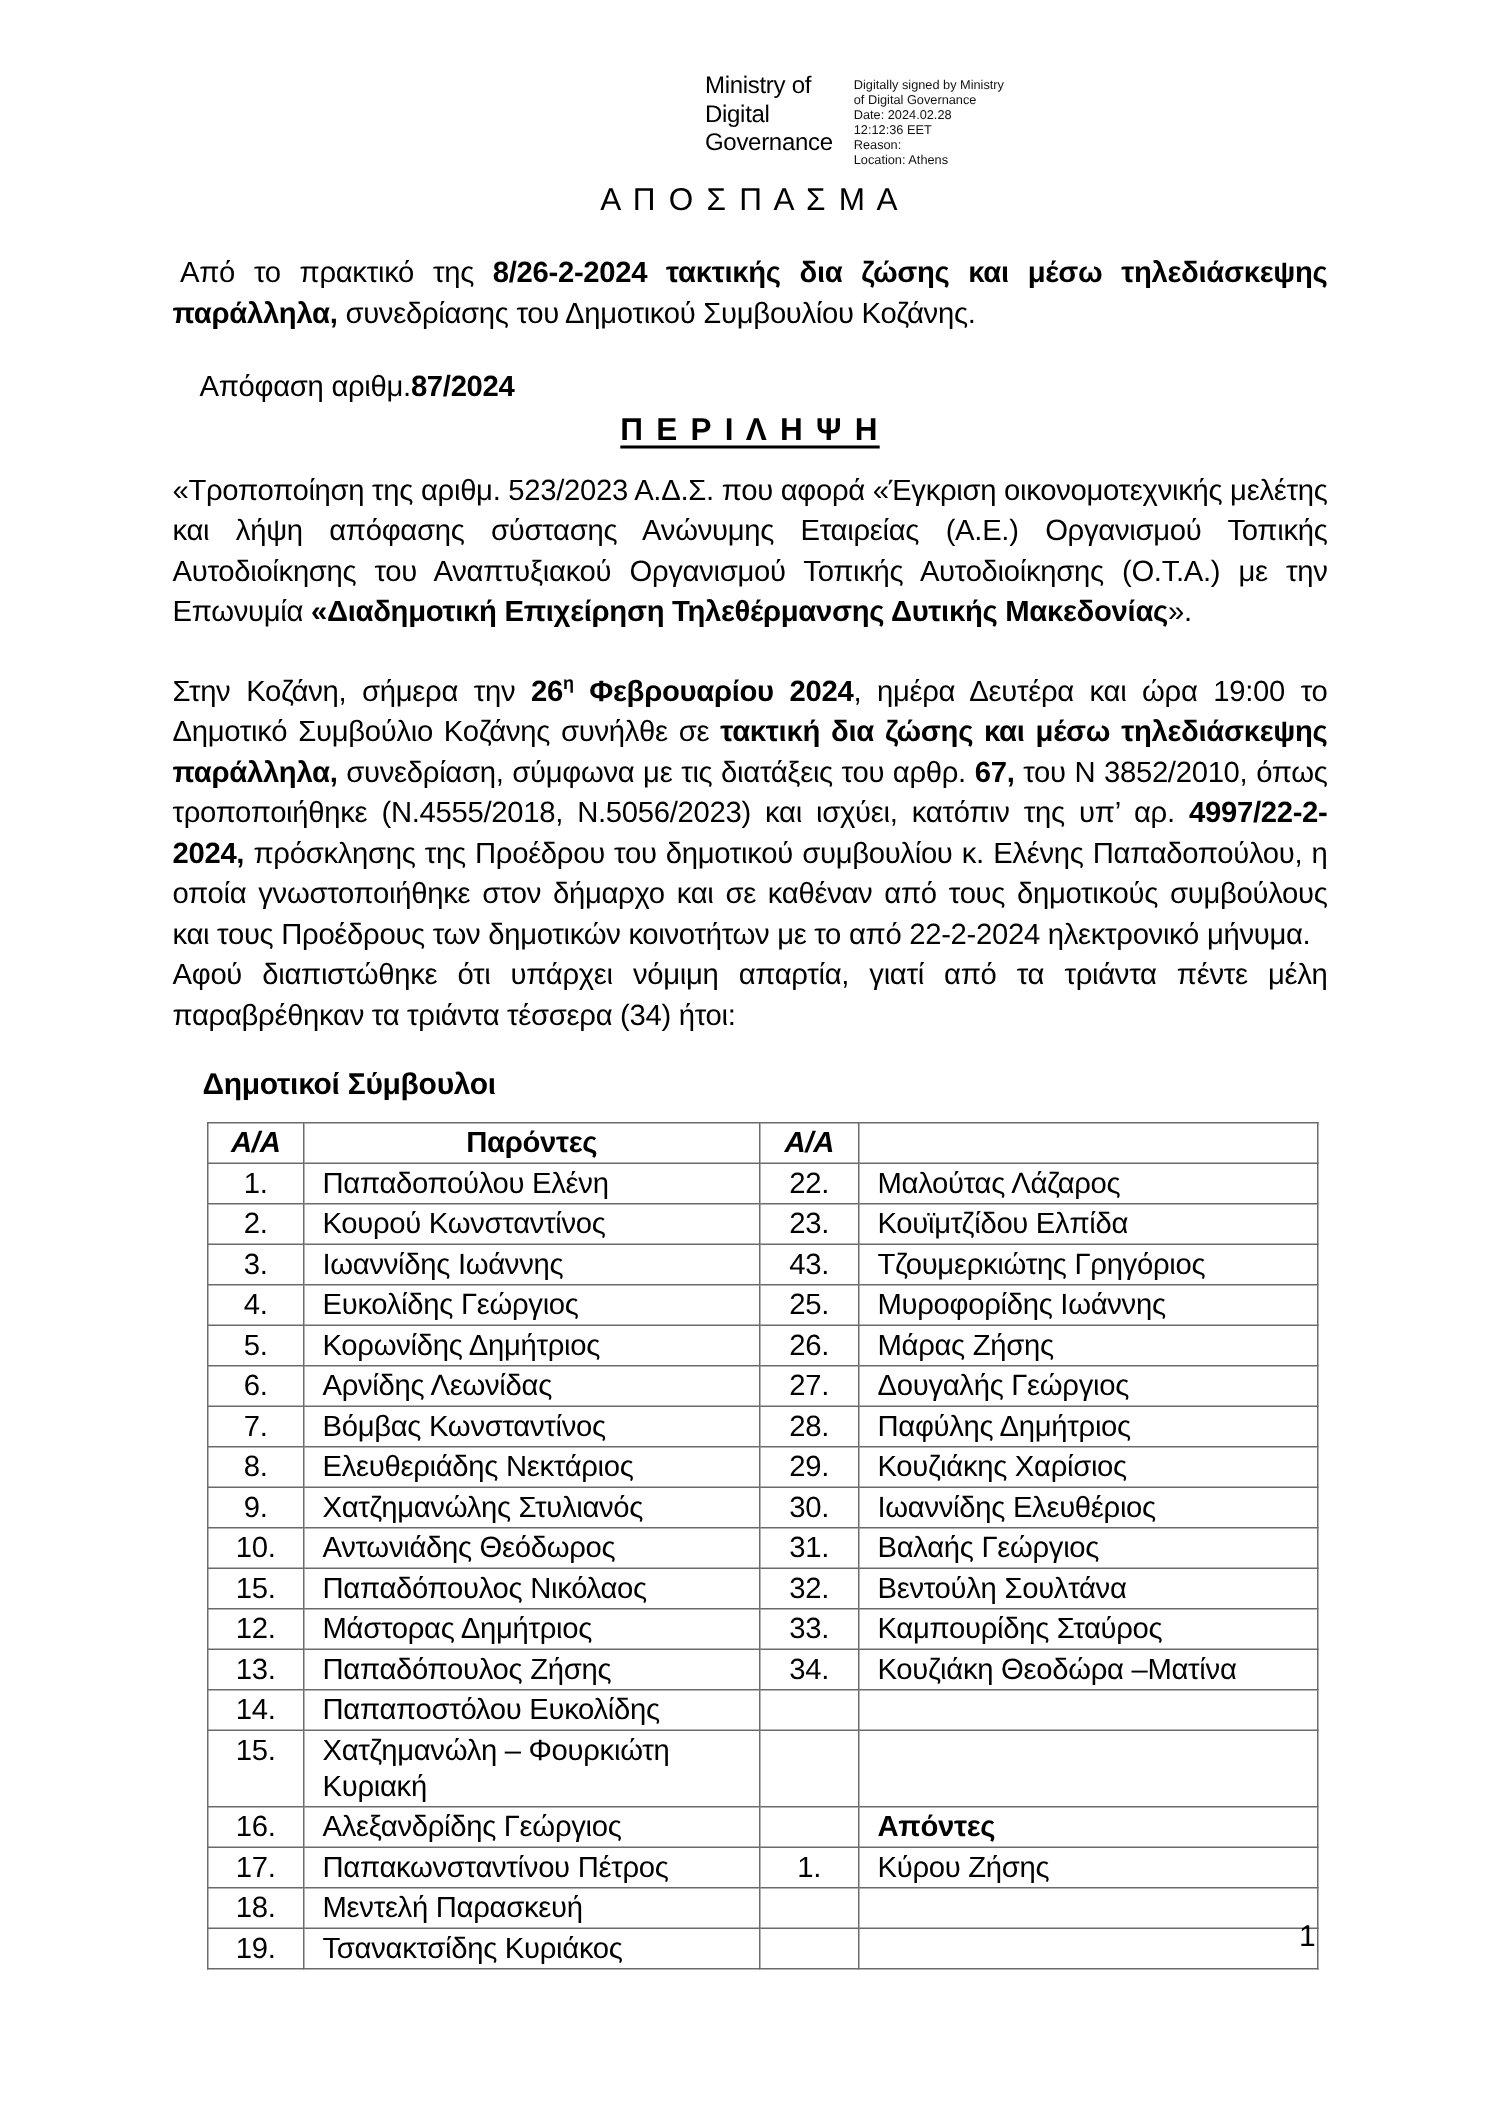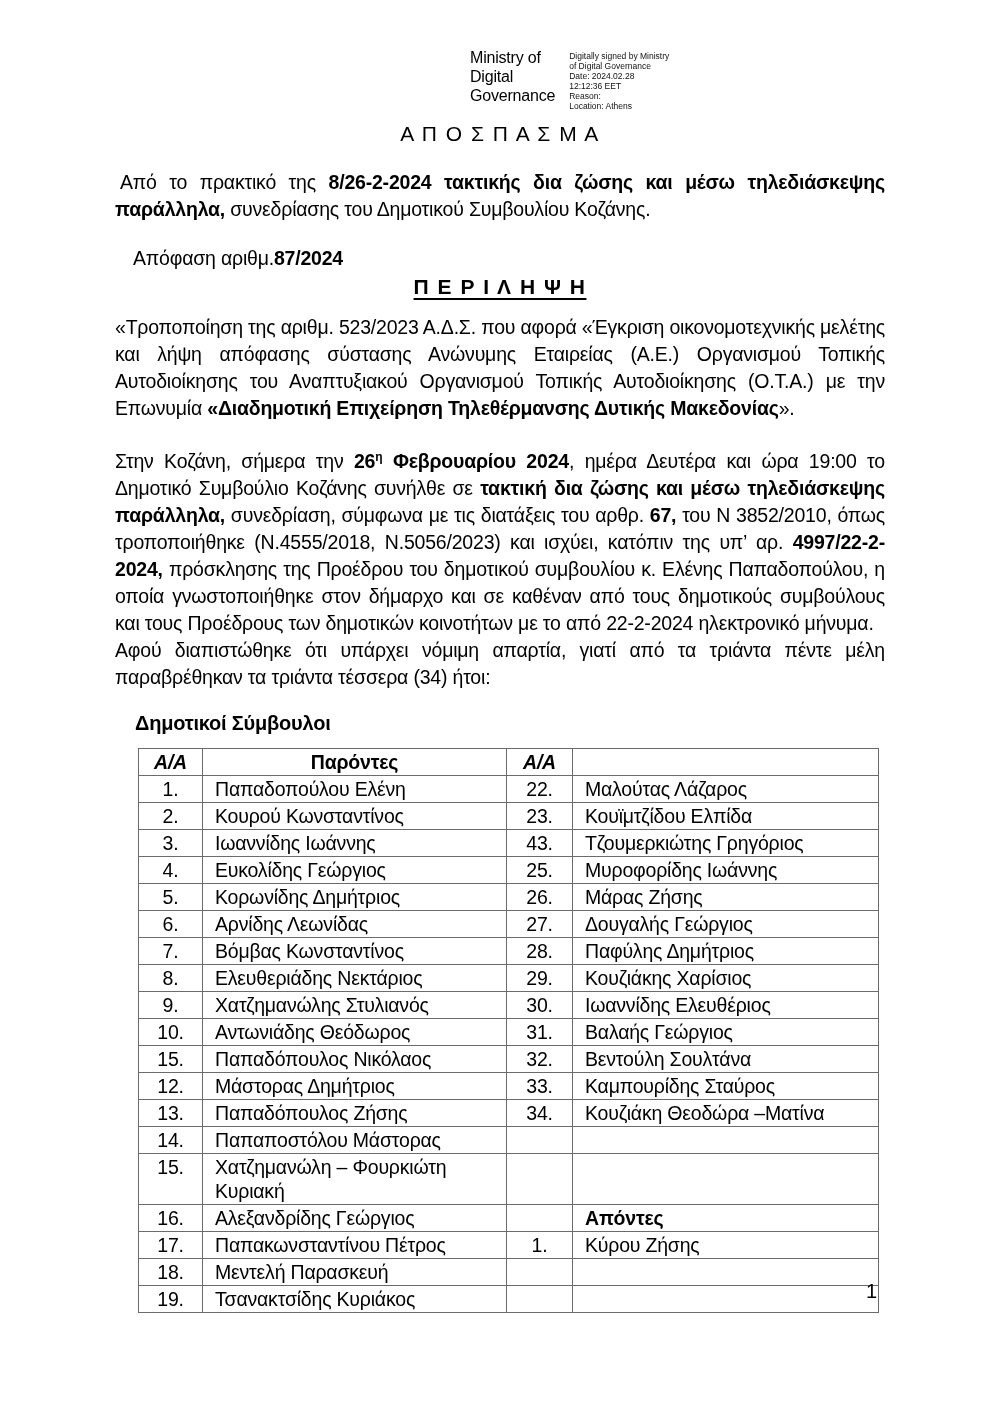--- a/index.html
+++ b/index.html
@@ -166,21 +166,21 @@
           <td class="c-name">Καμπουρίδης Σταύρος</td>
         </tr>
         <tr>
           <td class="c-num">13.</td>
           <td class="c-name">Παπαδόπουλος Ζήσης</td>
           <td class="c-num">34.</td>
           <td class="c-name">Κουζιάκη Θεοδώρα –Ματίνα</td>
         </tr>
         <tr>
           <td class="c-num">14.</td>
-          <td class="c-name">Παπαποστόλου Μάστορας</td>
+          <td class="c-name">Παπαποστόλου Ευκολίδης</td>
           <td class="c-num"></td>
           <td class="c-name"></td>
         </tr>
         <tr>
           <td class="c-num">15.</td>
           <td class="c-name">Χατζημανώλη – Φουρκιώτη Κυριακή</td>
           <td class="c-num"></td>
           <td class="c-name"></td>
         </tr>
         <tr>

